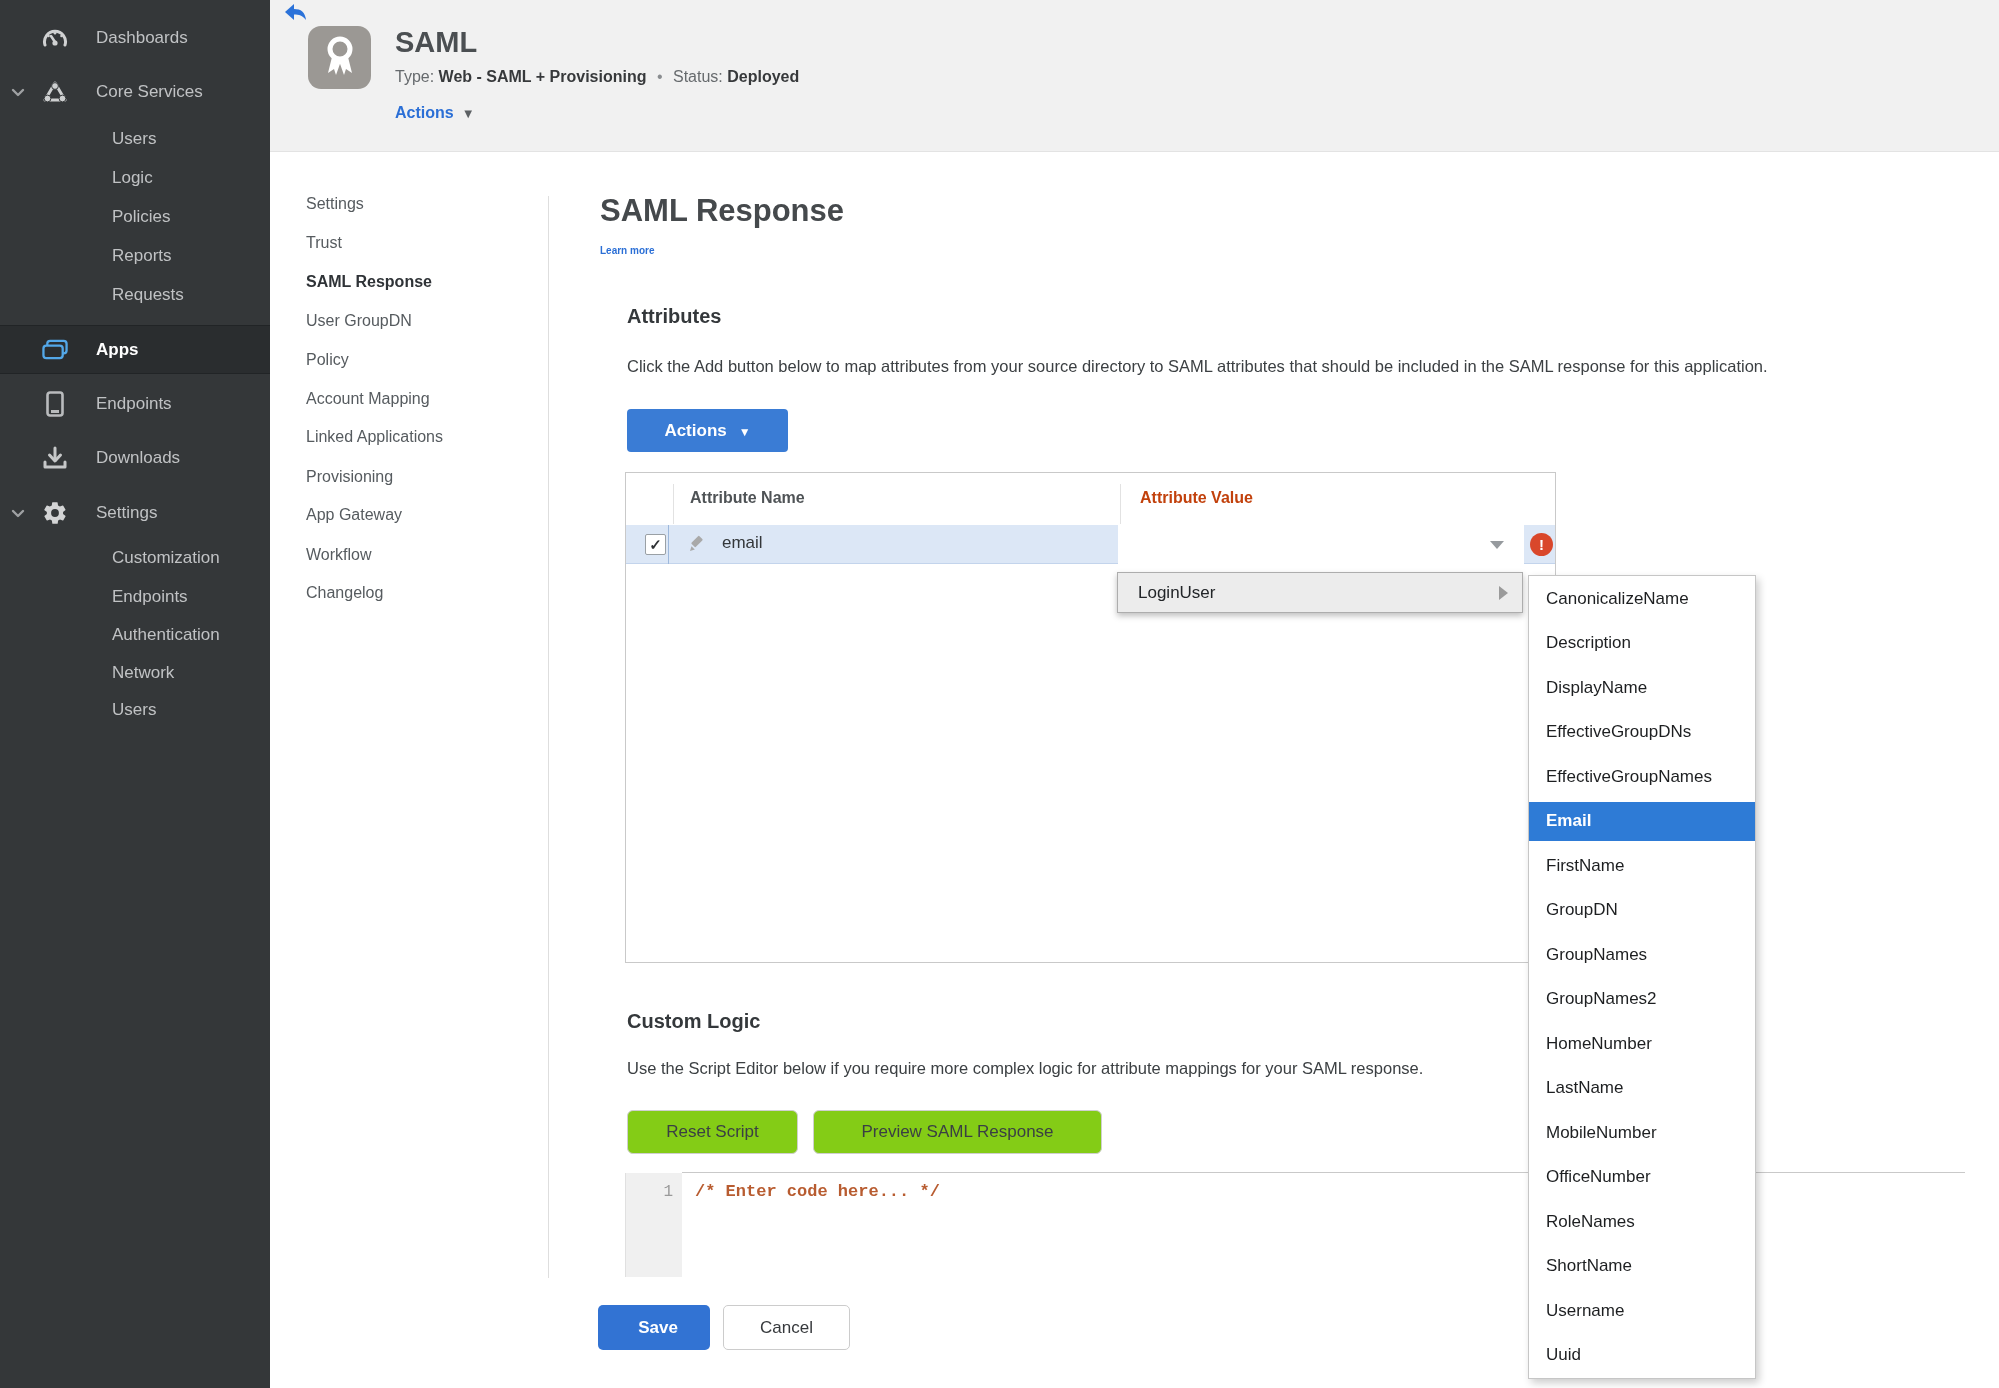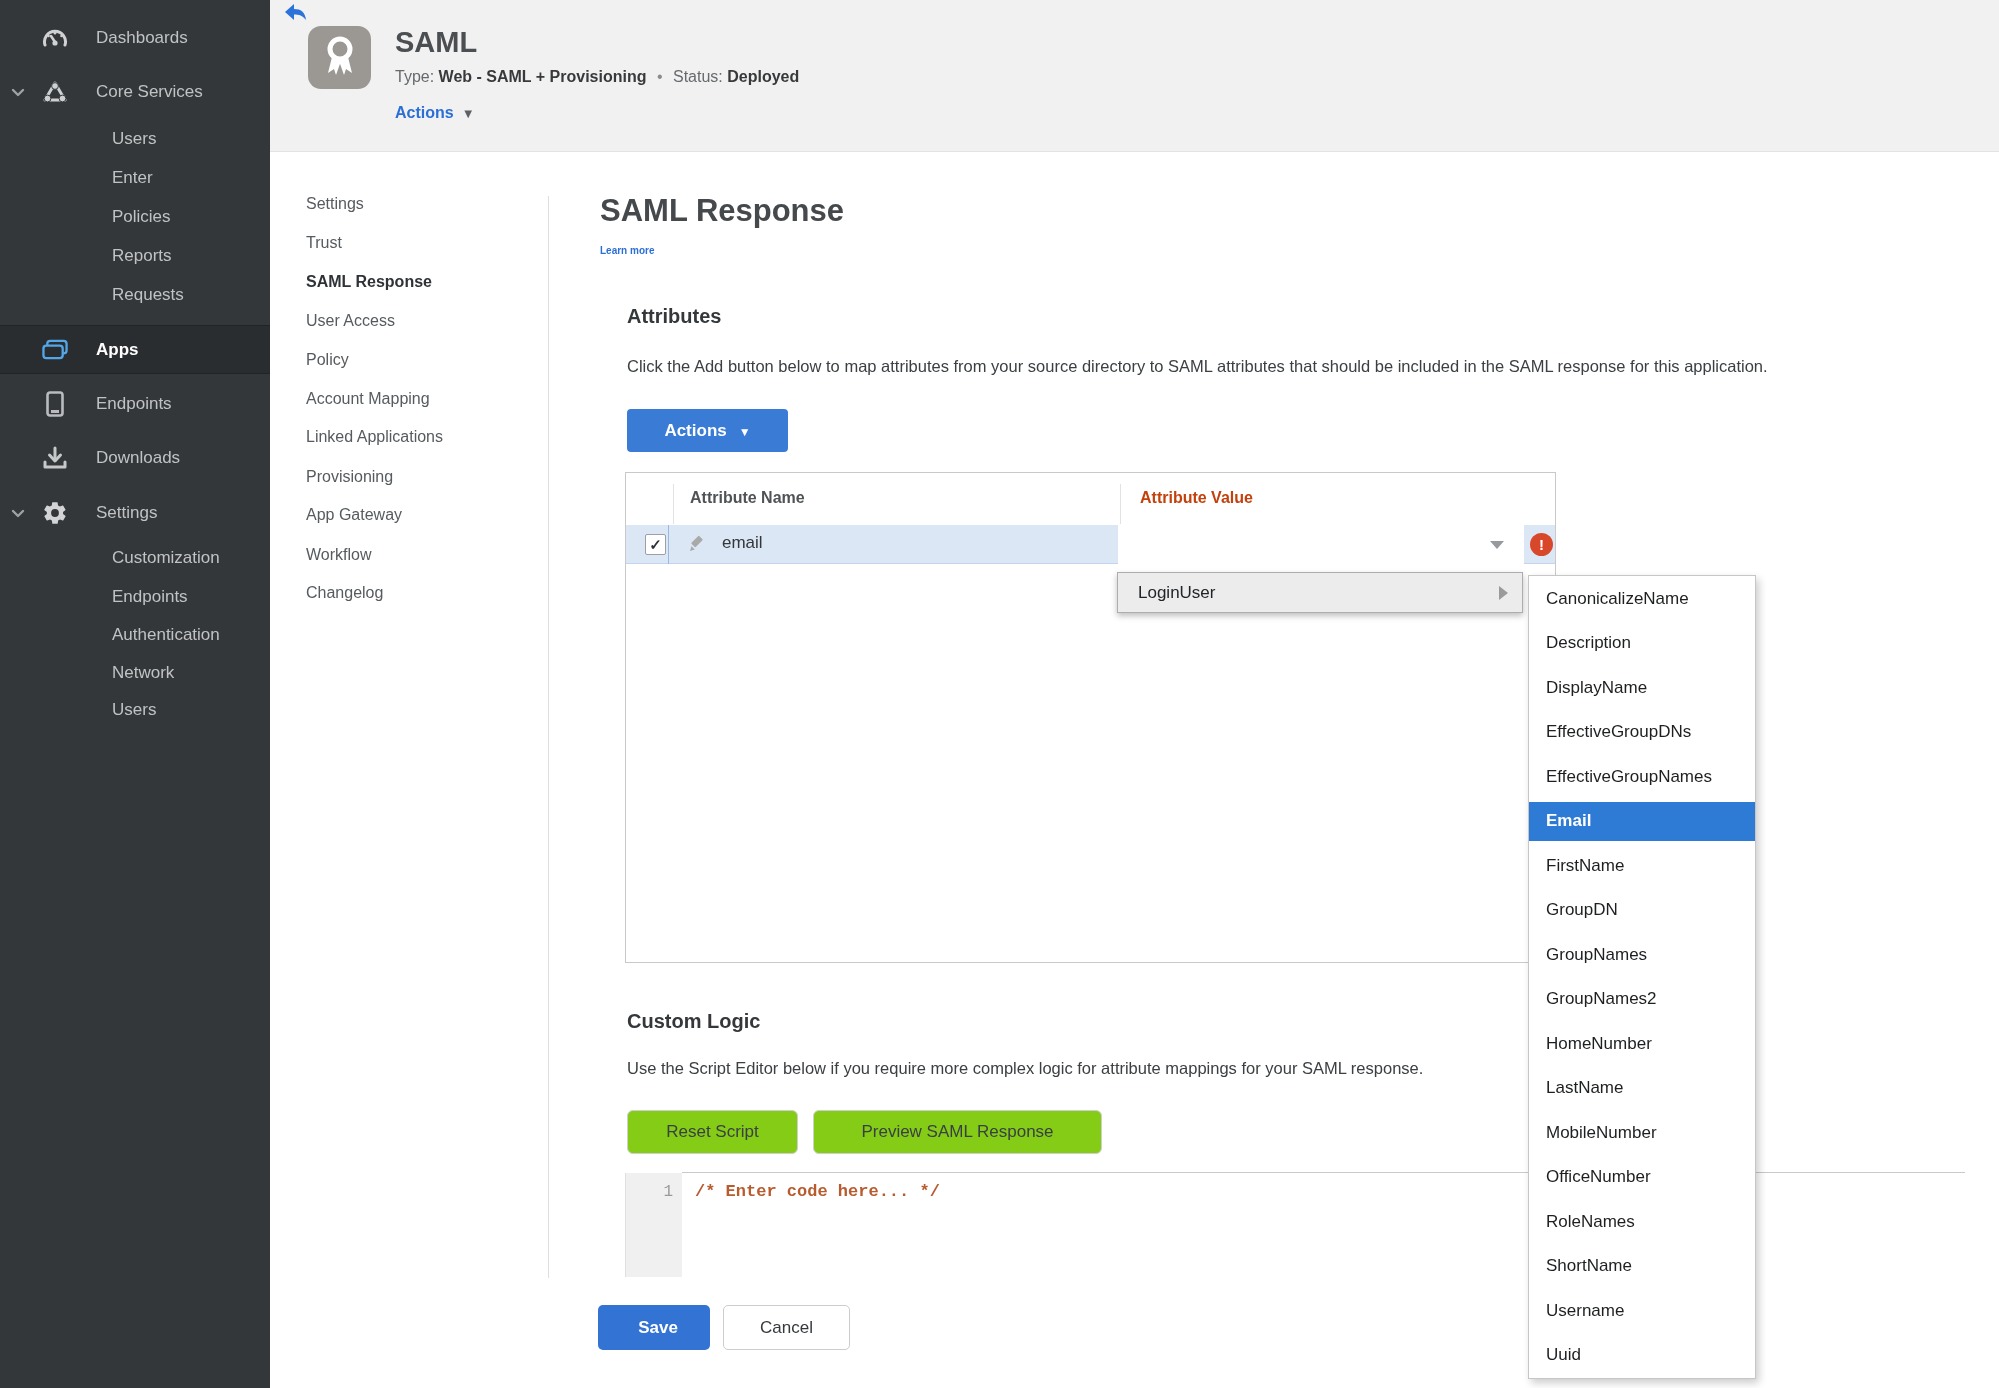--- a/index.html
+++ b/index.html
@@ -120,21 +120,21 @@
             <circle cx="19.5" cy="17.5" r="3.4" fill="#cdcfd0" stroke="#343739" stroke-width="1"></circle>
           </svg>
       </span>
       <span class="lbl">Core Services</span>
     </div>
 
     <div class="sb-item sb-sub" style="top:122px;">
         <span class="lbl">Users</span>
       </div>
     <div class="sb-item sb-sub" style="top:161px;">
-        <span class="lbl">Enter</span>
+        <span class="lbl">Logic</span>
       </div>
     <div class="sb-item sb-sub" style="top:200px;">
         <span class="lbl">Policies</span>
       </div>
     <div class="sb-item sb-sub" style="top:239px;">
         <span class="lbl">Reports</span>
       </div>
     <div class="sb-item sb-sub" style="top:278px;">
         <span class="lbl">Requests</span>
       </div>
@@ -232,21 +232,21 @@
   <div class="subnav-item" style="top:191px;">
       <span>Settings</span>
     </div>
   <div class="subnav-item" style="top:230px;">
       <span>Trust</span>
     </div>
   <div class="subnav-item active" style="top:269px;">
       <span>SAML Response</span>
     </div>
   <div class="subnav-item" style="top:308px;">
-      <span>User Access</span>
+      <span>User GroupDN</span>
     </div>
   <div class="subnav-item" style="top:347px;">
       <span>Policy</span>
     </div>
   <div class="subnav-item" style="top:386px;">
       <span>Account Mapping</span>
     </div>
   <div class="subnav-item" style="top:424px;">
       <span>Linked Applications</span>
     </div>

